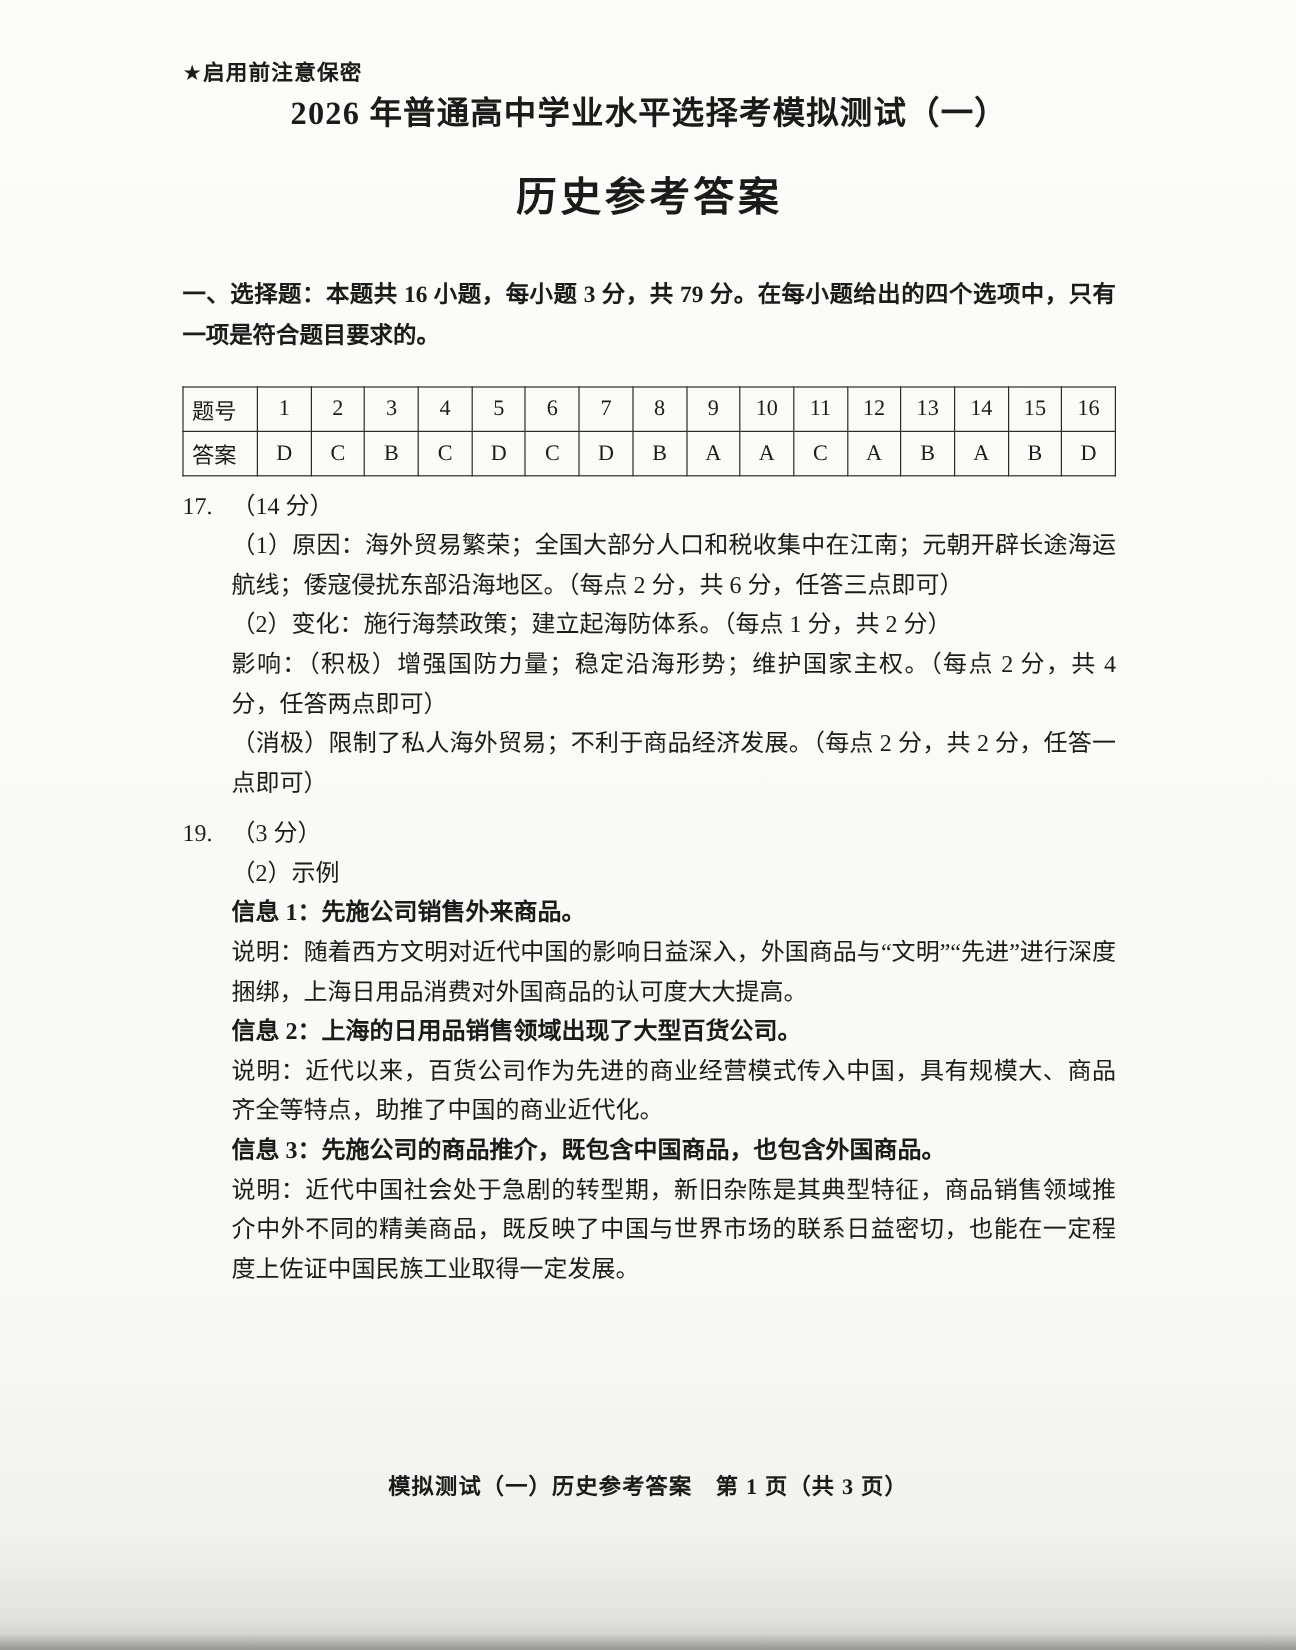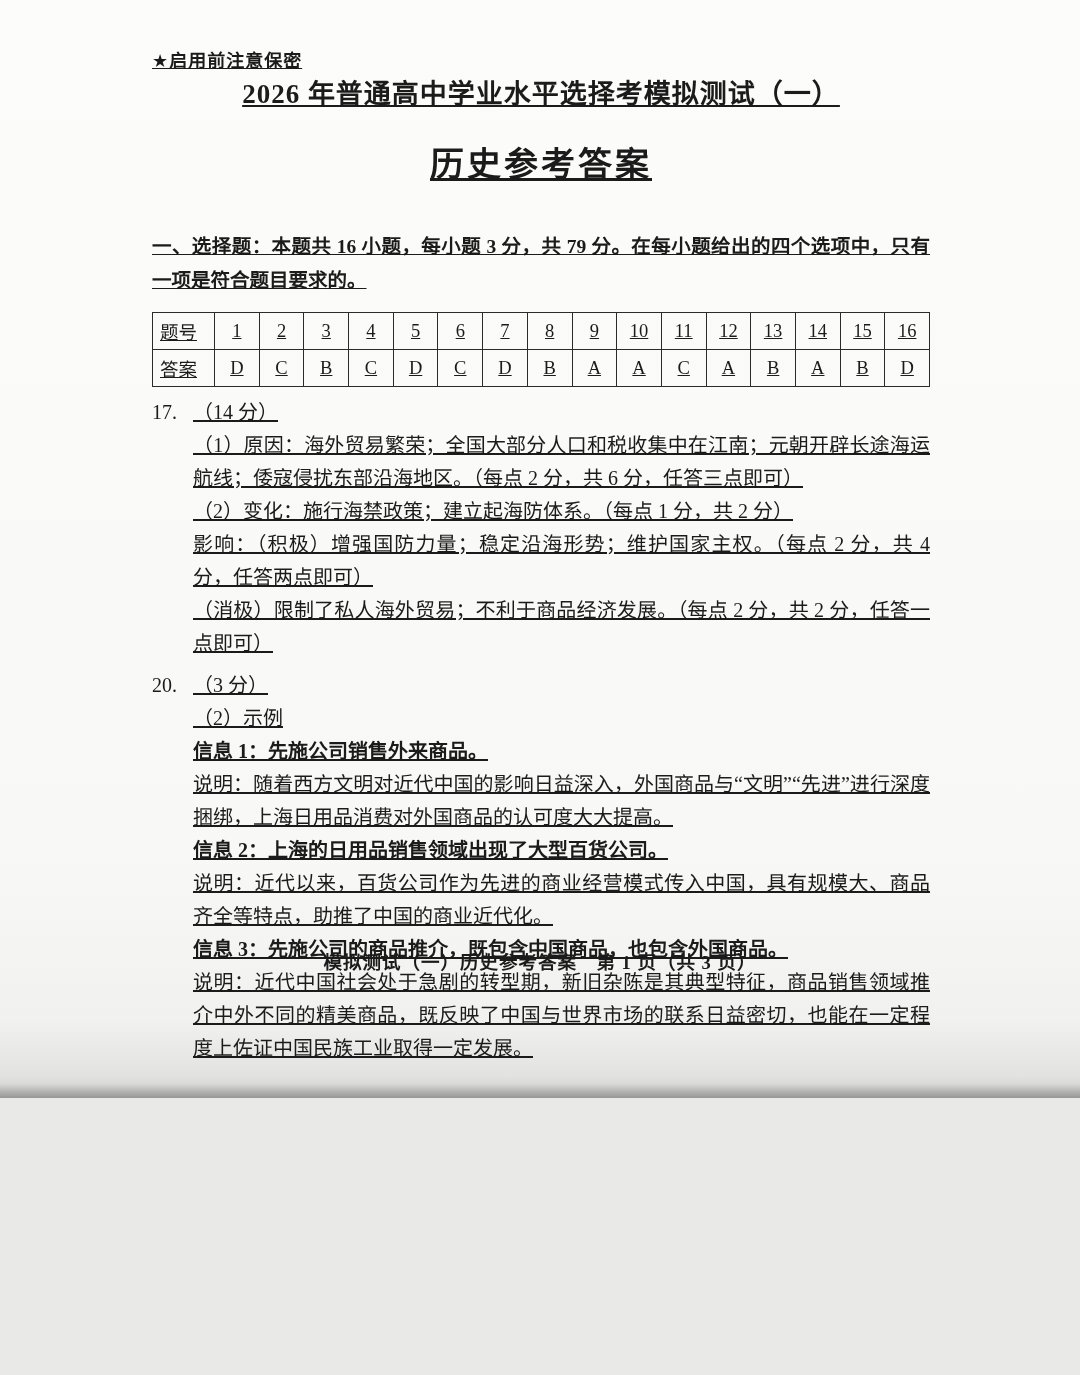--- a/index.html
+++ b/index.html
@@ -1,26 +1,25 @@
 <!DOCTYPE html>
 <html lang="zh-CN"><head>
 <meta charset="utf-8">
 <style>
   * { margin:0; padding:0; box-sizing:border-box; }
   html,body { background:#e9e9e7; }
   body { font-family:"Liberation Serif","DejaVu Serif",serif; }
   .page {
     position:relative;
-    width:1080px; height:1098px;
+    width:1080px; height:1375px;
     margin:0 auto;
     background:linear-gradient(180deg,#fcfcfa 0%,#f8f8f6 78%,#f1f1ef 93%,#e2e2e0 98%,#c9c9c7 100%);
     color:#1b1b1b;
     padding:46px 150px 0 152px;
     overflow:hidden;
-    text-decoration:underline;
   }
   .security {
     font-family:"Liberation Sans","DejaVu Sans",sans-serif;
     font-weight:bold;
     font-size:18px;
     letter-spacing:1px;
   }
   .title {
     text-align:center;
     font-size:27px;
@@ -39,21 +38,21 @@
     font-size:19.5px;
     line-height:34px;
     margin-top:44px;
     text-align:justify;
   }
   .section-heading.second { margin-top:14px; }
   .answer-table {
     border-collapse:collapse;
     table-layout:fixed;
     width:100%;
-    margin-top:14px;
+    margin-top:24px;
   }
   .answer-table td {
     border:1.6px solid #2b2b2b;
     height:37px;
     text-align:center;
     vertical-align:middle;
     font-size:18.5px;
     padding:0;
   }
   .answer-table td.label {
@@ -148,21 +147,21 @@
     <div class="q-body">
       <p>（1）原因：海外贸易繁荣；全国大部分人口和税收集中在江南；元朝开辟长途海运航线；倭寇侵扰东部沿海地区。（每点 2 分，共 6 分，任答三点即可）</p>
       <p>（2）变化：施行海禁政策；建立起海防体系。（每点 1 分，共 2 分）</p>
       <p>影响：（积极）增强国防力量；稳定沿海形势；维护国家主权。（每点 2 分，共 4 分，任答两点即可）</p>
       <p>（消极）限制了私人海外贸易；不利于商品经济发展。（每点 2 分，共 2 分，任答一点即可）</p>
     </div>
   </div>
 
   <div class="question">
     <div class="q-head">
-      <span class="q-num">20.</span><span class="q-score">（3 分）</span>
+      <span class="q-num">19.</span><span class="q-score">（3 分）</span>
     </div>
     <div class="q-body">
       <p>（2）示例</p>
       <p class="bold">信息 1：先施公司销售外来商品。</p>
       <p>说明：随着西方文明对近代中国的影响日益深入，外国商品与“文明”“先进”进行深度捆绑，上海日用品消费对外国商品的认可度大大提高。</p>
       <p class="bold">信息 2：上海的日用品销售领域出现了大型百货公司。</p>
       <p>说明：近代以来，百货公司作为先进的商业经营模式传入中国，具有规模大、商品齐全等特点，助推了中国的商业近代化。</p>
       <p class="bold">信息 3：先施公司的商品推介，既包含中国商品，也包含外国商品。</p>
       <p>说明：近代中国社会处于急剧的转型期，新旧杂陈是其典型特征，商品销售领域推介中外不同的精美商品，既反映了中国与世界市场的联系日益密切，也能在一定程度上佐证中国民族工业取得一定发展。</p>
     </div>

